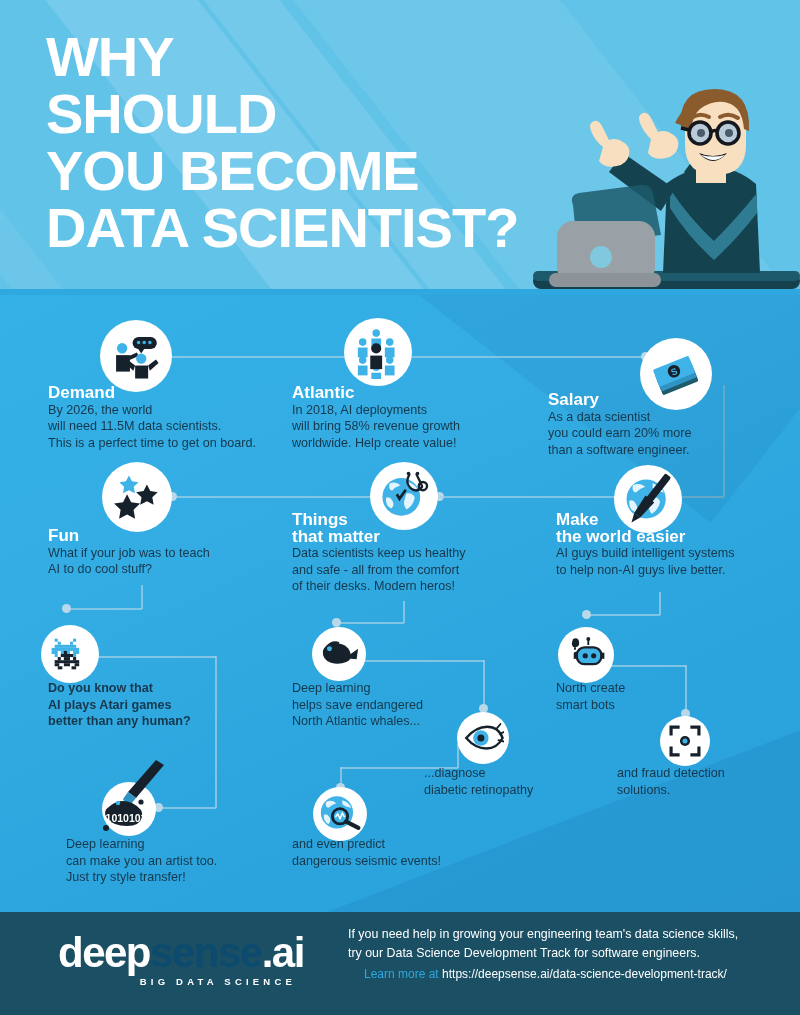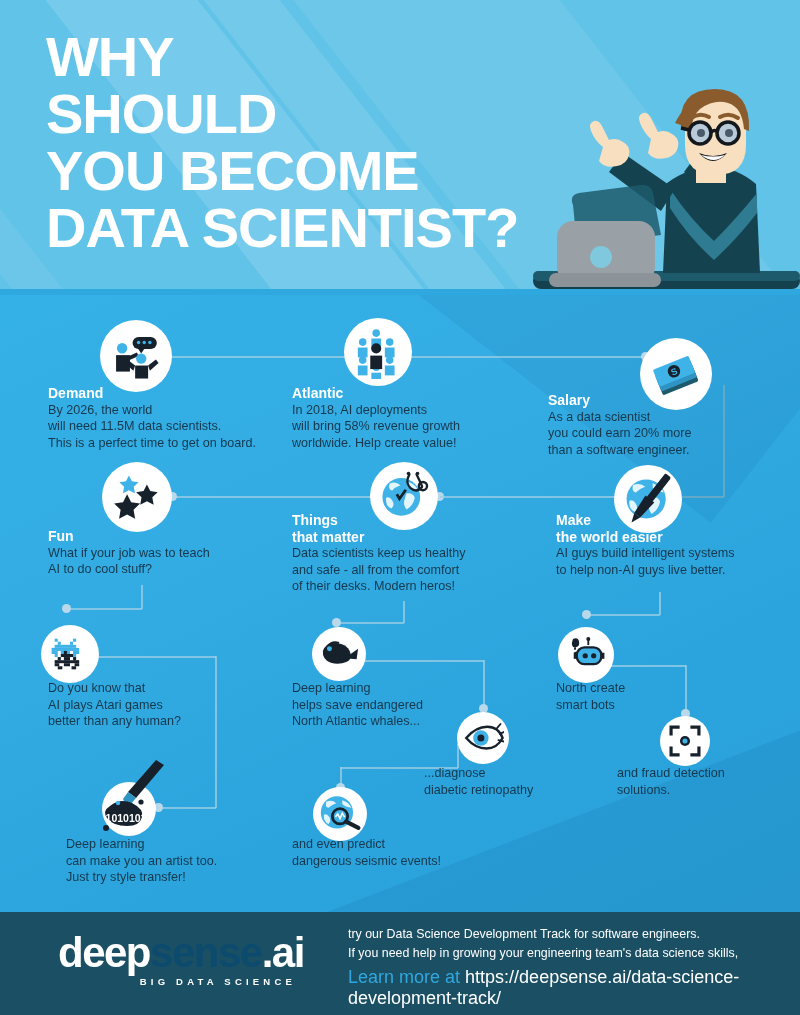--- a/index.html
+++ b/index.html
@@ -65,33 +65,33 @@
   .logo-main{font-size:42px;font-weight:bold;line-height:42px;letter-spacing:-1.5px;color:#ffffff;}
   .logo-main .b{color:#0c4a6e;}
   .logo-sub{
     text-align:right;color:#ffffff;font-size:9.5px;letter-spacing:4.2px;
     margin-top:2px;font-weight:bold;padding-right:2px;
   }
   .foot-txt{
     position:absolute;left:348px;top:925px;width:420px;
     color:#ffffff;font-size:12.4px;line-height:19px;
   }
-  .foot-link-row{position:absolute;left:348px;top:967px;font-size:18px;color:#ffffff;}
+  .foot-link-row{position:absolute;left:364px;top:967px;font-size:12px;color:#ffffff;}
   .foot-link-row .lnk{color:#2fa8e0;}
 
   
   .node{position:absolute;}
   .bubble{
     position:absolute;border-radius:50%;background:#ffffff;
     display:flex;align-items:center;justify-content:center;
   }
   .dot{position:absolute;width:9px;height:9px;border-radius:50%;background:#b9d9ea;}
 
   .label{position:absolute;color:#1d3a4e;}
-  .label .h{display:block;font-weight:bold;font-size:14px;line-height:16.5px;color:#ffffff;}
+  .label .h{display:block;font-weight:bold;font-size:17px;line-height:16.5px;color:#ffffff;}
   .label .p{display:block;font-size:12.6px;line-height:16.5px;color:#16384d;white-space:pre-line;}
 
   
   .ln{position:absolute;background:#9ecde4;opacity:.75;}
   .lnh{height:1.5px;}
   .lnv{width:1.5px;}
   .ln-d{background:#6fa9c6;opacity:.85;}
 
   svg{display:block;}
 </style>
@@ -385,21 +385,21 @@
           <rect x="10" y="42" width="6" height="4"></rect>
             <rect x="22" y="42" width="8" height="4"></rect>
             <rect x="36" y="42" width="6" height="4"></rect>
           <rect x="14" y="46" width="6" height="4"></rect>
             <rect x="32" y="46" width="6" height="4"></rect>
           <rect x="18" y="34" width="4" height="4" fill="#ffffff"></rect>
             <rect x="30" y="34" width="4" height="4" fill="#ffffff"></rect>
         </g>
       </svg>
     </div>
-    <div class="label" style="left:48px;top:680px;width:250px;">
+    <div class="label" style="left:48px;top:680px;width:250px;font-weight:bold;">
       <span class="p">Do you know that
 AI plays Atari games
 better than any human?</span>
     </div>
   </div>
 
   <div class="node">
     <div class="bubble" style="left:312px;top:627px;width:54px;height:54px;">
       <svg viewBox="0 0 60 60" width="44" height="44">
         <path d="M8 26 q4 -12 18 -11 q18 2 20 16 q1 7 -6 10 q-10 4 -21 1 q-12 -4 -11 -16 z" fill="#17212b"></path>
@@ -511,21 +511,21 @@
   <div class="footer">
     <div class="footer-notch"></div>
   </div>
 
   <div class="logo">
     <div class="logo-main"><span>deep</span><span class="b">sense</span><span>.ai</span></div>
     <div class="logo-sub">BIG DATA SCIENCE</div>
   </div>
 
   <div class="foot-txt">
+    <div>If you need help in growing your engineering team's data science skills,</div>
     <div>try our Data Science Development Track for software engineers.</div>
-    <div>If you need help in growing your engineering team's data science skills,</div>
   </div>
   <div class="foot-link-row">
     <span class="lnk">Learn more at</span>
     <span>https://deepsense.ai/data-science-development-track/</span>
   </div>
 
 </div>
 
 </body></html>

